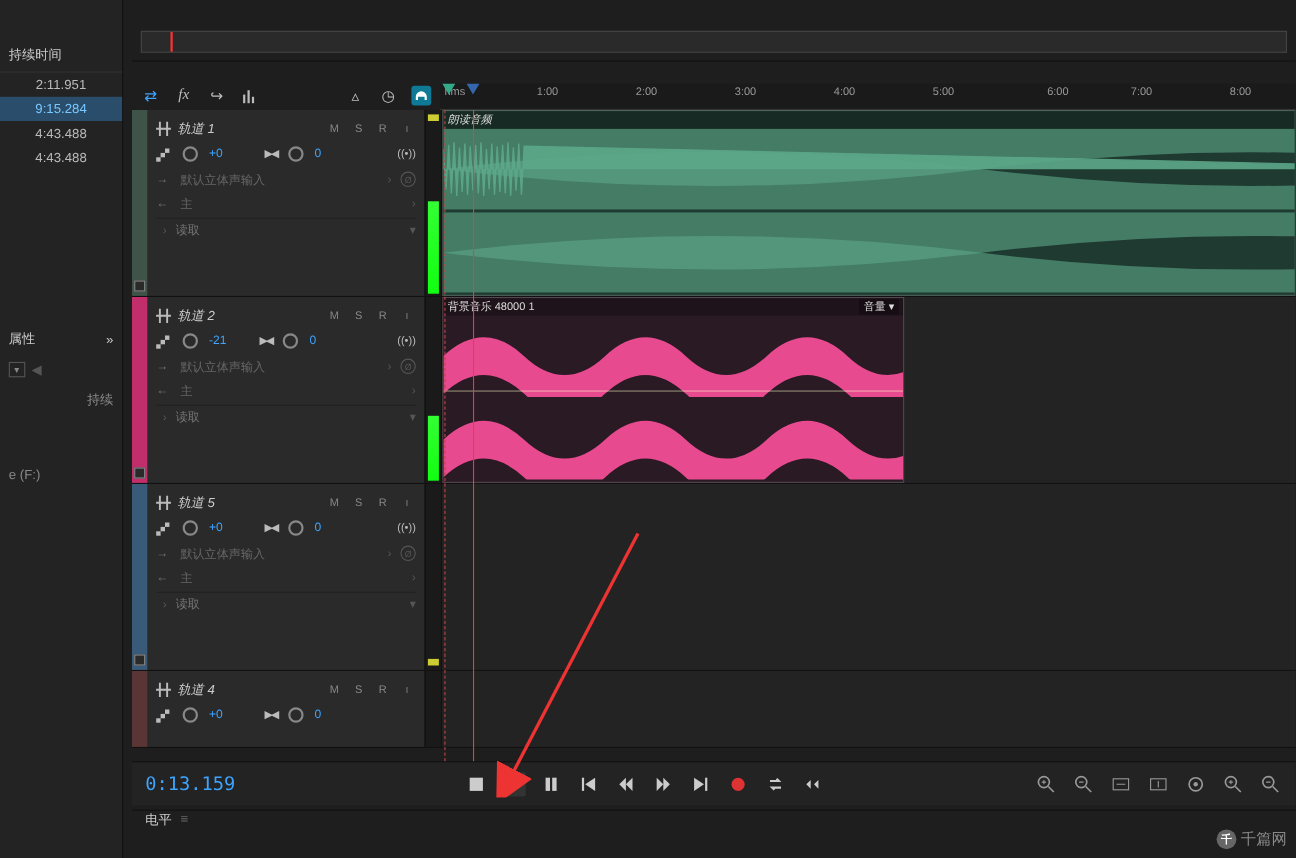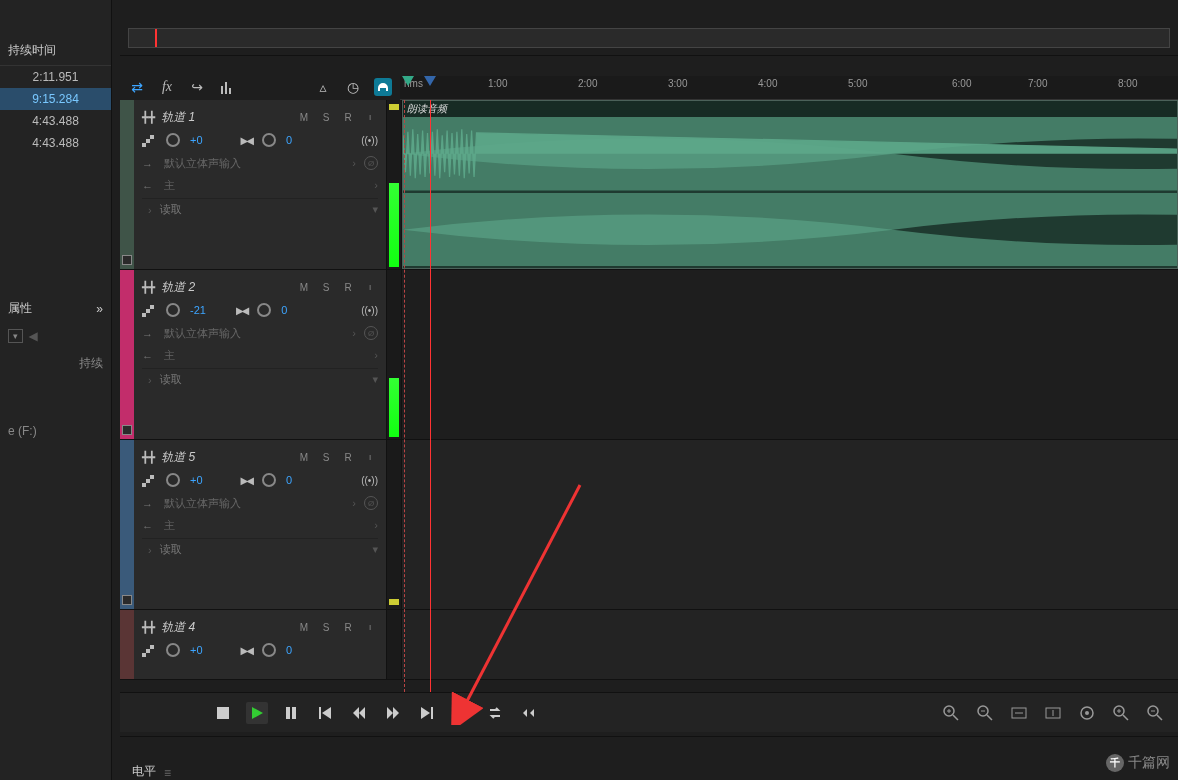--- a/index.html
+++ b/index.html
@@ -74,21 +74,21 @@
 .transport-bar { position: absolute; left: 0; right: 0; bottom: 48px; height: 40px; background: #232323; border-top: 1px solid #111; display: flex; align-items: center; padding: 0 12px; gap: 10px; }
 .time-display { font-size: 17px; color: #3da5ff; font-family: Consolas, monospace; width: 200px; }
 .transport-btns { display: flex; align-items: center; gap: 12px; margin-left: 80px; }
 .tbtn { width: 22px; height: 22px; display: inline-flex; align-items: center; justify-content: center; cursor: pointer; color: #ccc; }
 .tbtn.play { background: #333; border-radius: 2px; }
 .tbtn.play svg polygon { fill: #3c3; }
 .tbtn.rec svg circle { fill: #d33; }
 .zoom-btns { margin-left: auto; display: flex; gap: 12px; }
 .zbtn { width: 22px; height: 22px; display: inline-flex; align-items: center; justify-content: center; cursor: pointer; color: #999; }
 
-.bottom-bar { position: absolute; left: 0; right: 0; bottom: 0; height: 44px; background: #1e1e1e; border-top: 1px solid #111; display: flex; align-items: flex-end; padding: 0 12px; font-size: 12px; color: #ccc; }
+.bottom-bar { position: absolute; left: 0; right: 0; bottom: 0; height: 44px; background: #1e1e1e; border-top: 1px solid #111; display: flex; align-items: flex-start; padding: 0 12px; font-size: 12px; color: #ccc; }
 
 .watermark { position: absolute; right: 8px; bottom: 8px; color: #888; font-size: 14px; display: flex; align-items: center; gap: 4px; z-index: 100; }
 .watermark .circ { width: 18px; height: 18px; border-radius: 50%; background: #666; display: inline-flex; align-items: center; justify-content: center; color: #fff; font-size: 10px; font-weight: bold; }
 
 .arrow-annotation { position: absolute; z-index: 200; pointer-events: none; }
 
 .chevrons-icon::before { content: "»"; }
 .stair-icon { width: 14px; height: 14px; display: inline-block; position: relative; }
 .stair-icon::before { content: ""; position: absolute; left: 0; bottom: 0; width: 4px; height: 4px; background: #bbb; box-shadow: 4px -4px 0 #bbb, 8px -8px 0 #bbb; }
 </style>
@@ -276,20 +276,35 @@
         </div>
         <div class="read-row">
           <span class="chev">›</span>
           <span style="flex:1">读取</span>
           <span class="chev">▾</span>
         </div>
       </div>
       <div class="track-meter">
         <div class="meter-fill t2"></div>
       </div>
+      <div class="track-content">
+        <div class="clip pink">
+          <div class="clip-header">
+            <span>背景音乐 48000 1</span>
+            <span class="vol-btn"><span>音量</span> ▾</span>
+          </div>
+          <svg class="waveform top" preserveAspectRatio="none" viewBox="0 0 420 60">
+            <path d="M0 30 Q30 2 60 30 T120 30 T180 30 T240 30 T300 30 T360 30 T420 30 L420 58 Q390 30 360 58 T300 58 T240 58 T180 58 T120 58 T60 58 T0 58 Z" fill="#e84a8f"></path>
+          </svg>
+          <div class="clip-mid-line" style="top:50%"></div>
+          <svg class="waveform bot" preserveAspectRatio="none" viewBox="0 0 420 60">
+            <path d="M0 30 Q30 2 60 30 T120 30 T180 30 T240 30 T300 30 T360 30 T420 30 L420 58 Q390 30 360 58 T300 58 T240 58 T180 58 T120 58 T60 58 T0 58 Z" fill="#e84a8f"></path>
+          </svg>
+        </div>
+      </div>
     </div>
 
     <div class="track" style="height:170px">
       <div class="track-grip blue">
           <div class="track-grip-box"></div>
         </div>
       <div class="track-head">
         <div class="track-head-row">
           <span>╋╋</span>
           <span class="name">轨道 5</span>
@@ -356,20 +371,21 @@
       <div class="track-meter"></div>
       <div class="track-content"></div>
     </div>
 
   </div>
 
   <div class="playhead-line" style="left:310px"></div>
   <div class="range-line" style="left:284px"></div>
 
   <div class="transport-bar">
+    <div class="time-display">0:13.159</div>
     <div class="transport-btns">
       <span class="tbtn">
           <svg width="14" height="14">
             <rect x="1" y="1" width="12" height="12" fill="#ccc"></rect>
           </svg>
         </span>
       <span class="tbtn play">
           <svg width="14" height="14">
             <polygon points="2,1 13,7 2,13"></polygon>
           </svg>

